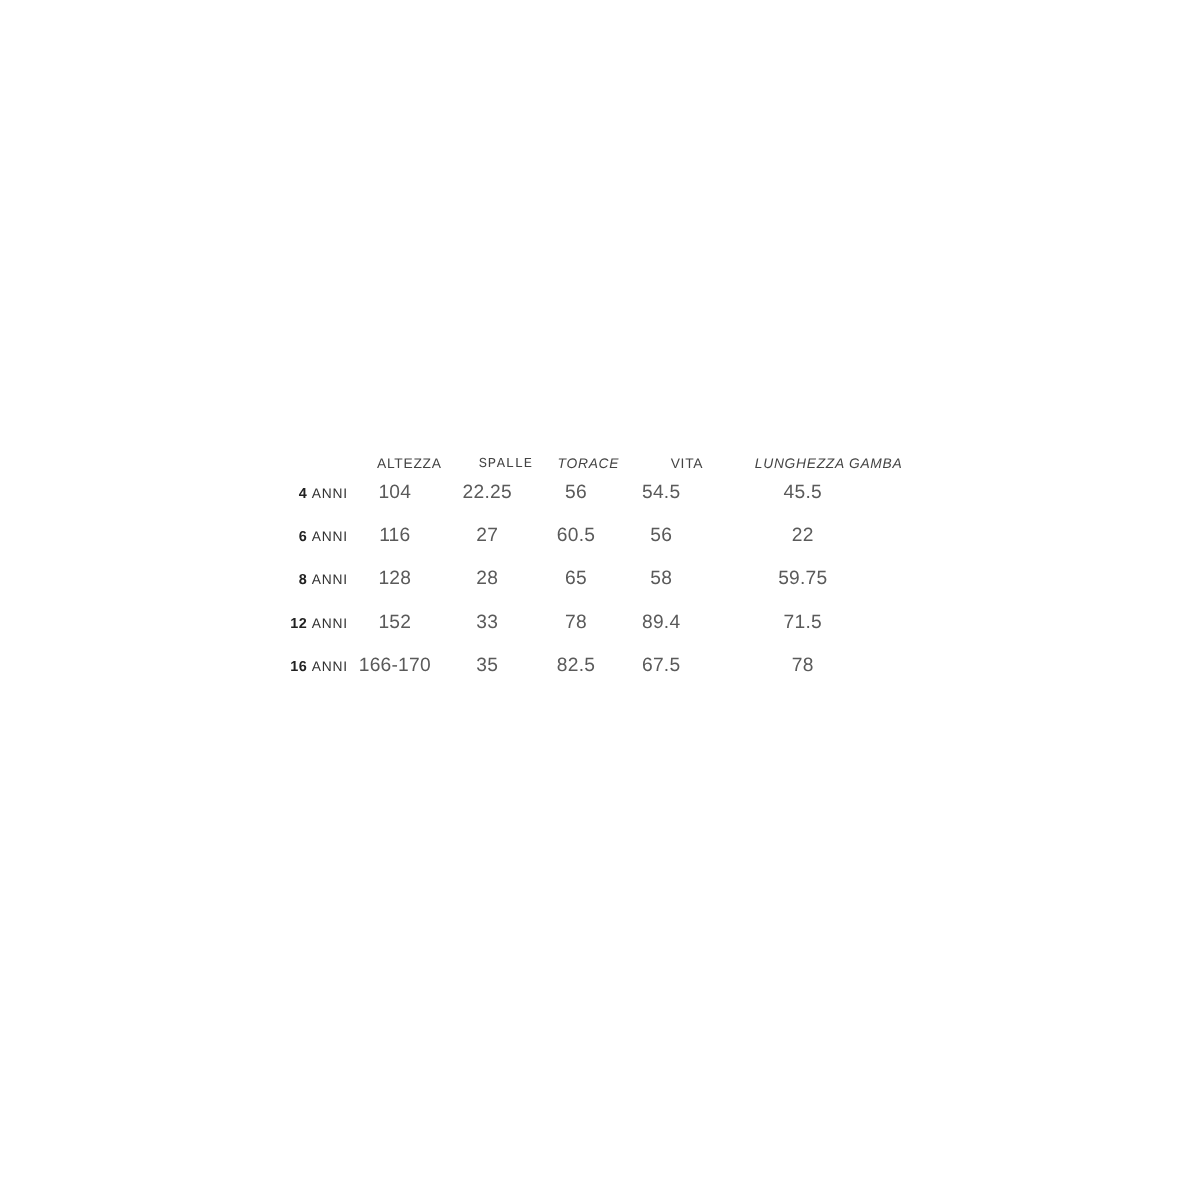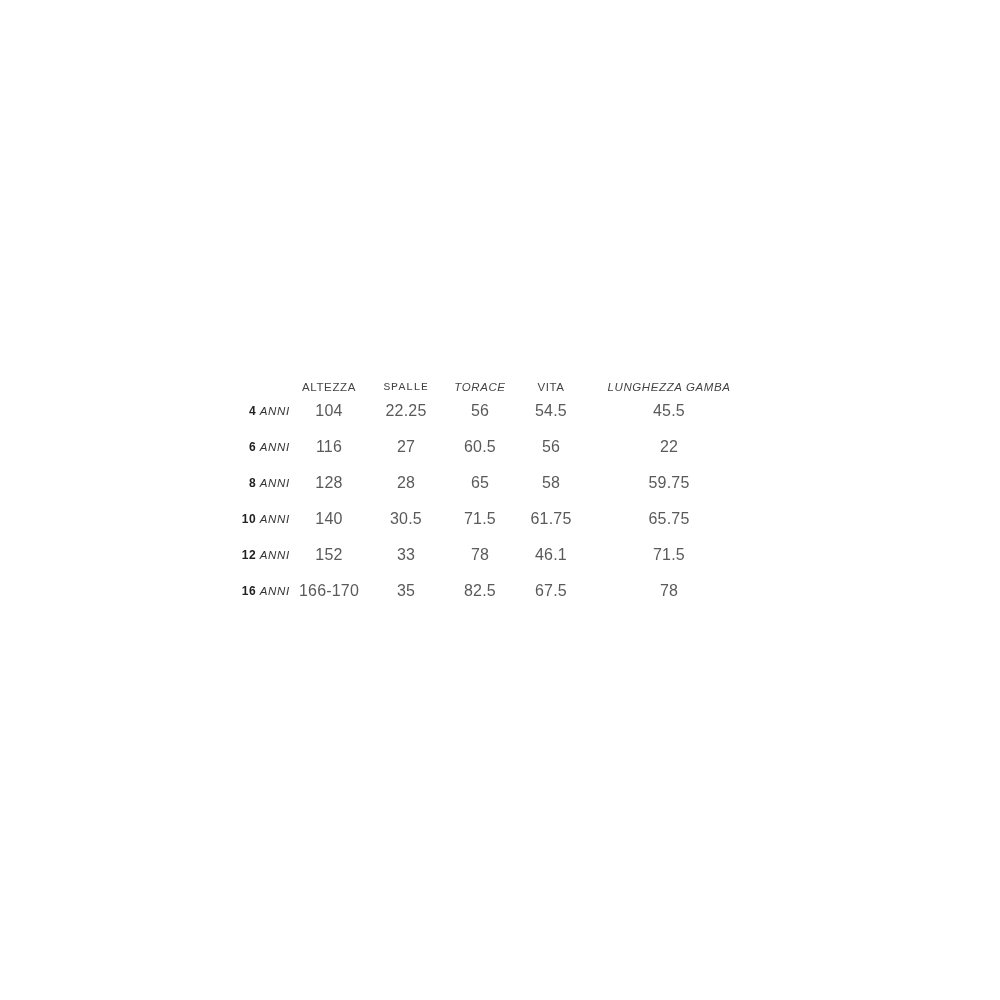--- a/index.html
+++ b/index.html
@@ -35,21 +35,21 @@
   table.size-table td {
     border: none;
     padding: 0;
     font-weight: normal;
   }
   thead th {
     font-size: 11.5px;
     letter-spacing: 0.6px;
     color: #444444;
     font-weight: 700;
-    text-align: center;
+    text-align: right;
     padding-bottom: 22px;
     white-space: nowrap;
   }
   thead th.col-label {
     width: 68px;
   }
   thead th.c-altezza { width: 78px; }
   thead th.c-spalle  { width: 76px; font-family: Liberation Mono, monospace; }
   thead th.c-torace  { width: 72px; font-style: italic; }
   thead th.c-vita    { width: 70px; }
@@ -68,21 +68,20 @@
   }
   td.row-label .age {
     font-weight: 700;
     color: #222222;
   }
   td.row-label .unit {
     font-weight: 400;
     font-size: 11.5px;
     letter-spacing: 0.7px;
     color: #333333;
-    font-style: italic;
   }
   td.val {
     text-align: center;
     font-size: 16px;
     color: #5a5a5a;
     letter-spacing: 0.2px;
     white-space: nowrap;
   }
 </style>
 </head>
@@ -120,33 +119,25 @@
         </tr>
         <tr>
           <td class="row-label"><span class="age">8</span> <span class="unit">ANNI</span></td>
           <td class="val">128</td>
           <td class="val">28</td>
           <td class="val">65</td>
           <td class="val">58</td>
           <td class="val">59.75</td>
         </tr>
         <tr>
-          <td class="row-label"><span class="age">10</span> <span class="unit">ANNI</span></td>
-          <td class="val">140</td>
-          <td class="val">30.5</td>
-          <td class="val">71.5</td>
-          <td class="val">61.75</td>
-          <td class="val">65.75</td>
-        </tr>
-        <tr>
           <td class="row-label"><span class="age">12</span> <span class="unit">ANNI</span></td>
           <td class="val">152</td>
           <td class="val">33</td>
           <td class="val">78</td>
-          <td class="val">46.1</td>
+          <td class="val">89.4</td>
           <td class="val">71.5</td>
         </tr>
         <tr>
           <td class="row-label"><span class="age">16</span> <span class="unit">ANNI</span></td>
           <td class="val">166-170</td>
           <td class="val">35</td>
           <td class="val">82.5</td>
           <td class="val">67.5</td>
           <td class="val">78</td>
         </tr>

